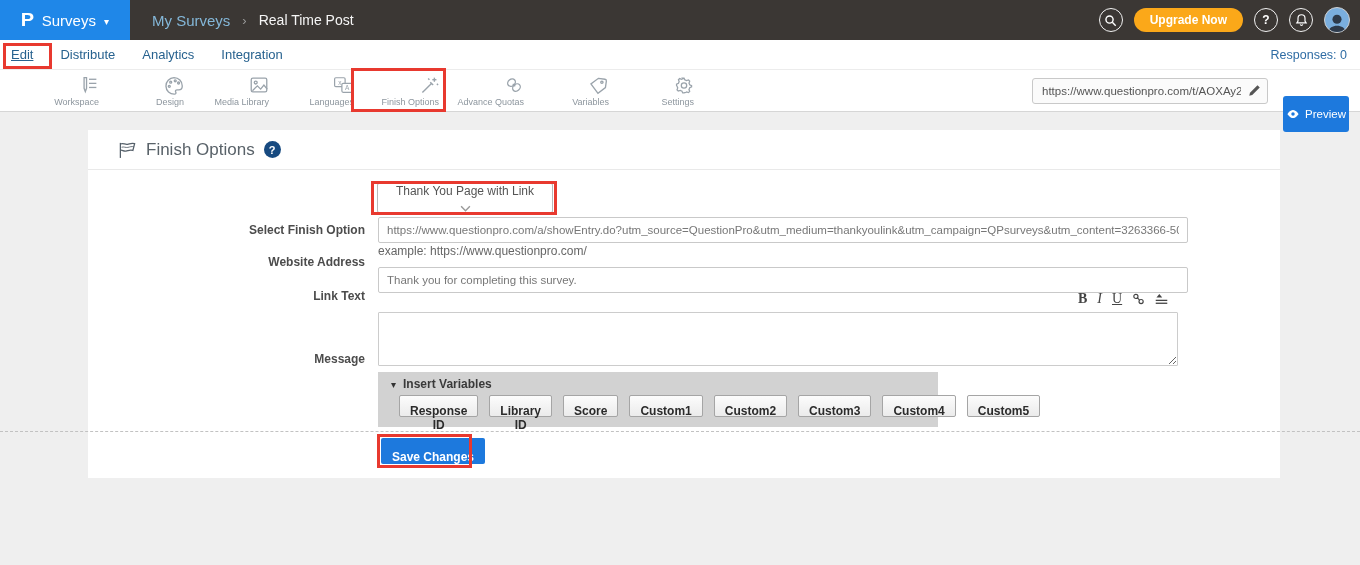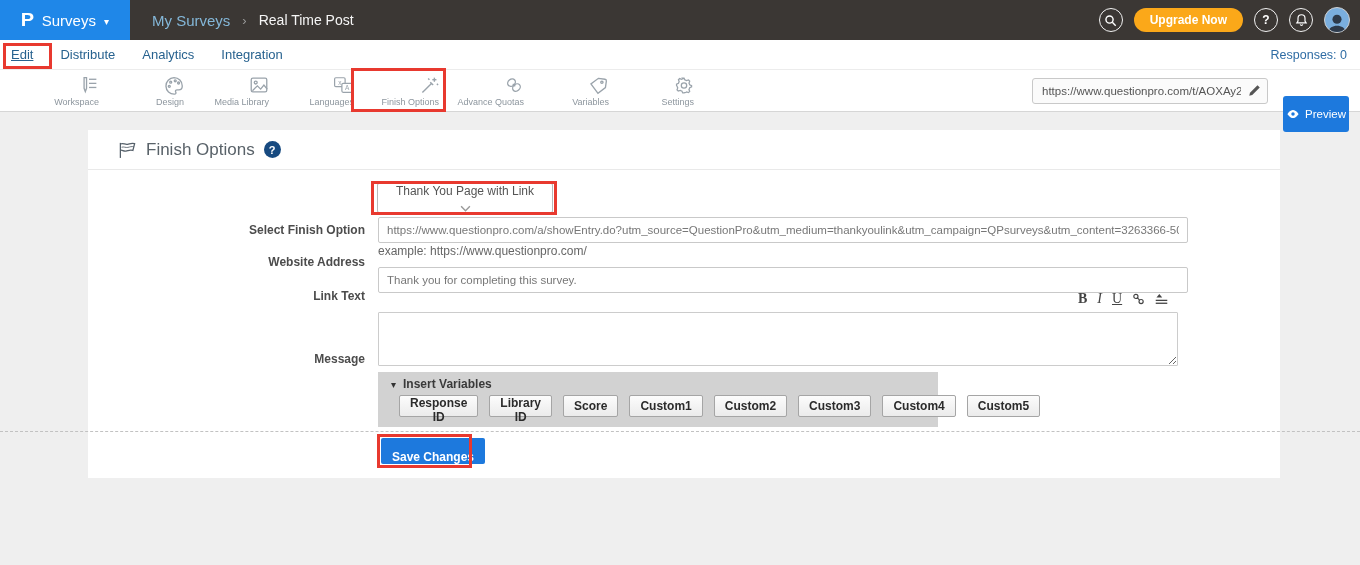--- a/index.html
+++ b/index.html
@@ -60,21 +60,21 @@
   .ed-btn { cursor:pointer; color:#444; font-family:"Liberation Serif",serif; font-size:14px; line-height:14px; }
   .ed-b { font-weight:bold; }
   .ed-i { font-style:italic; }
   .ed-u { text-decoration:underline; }
   .message-area { position:absolute; left:290px; top:182px; width:800px; height:54px; border:1px solid #ccc; border-radius:1px; resize:both; font-family:"Liberation Sans",sans-serif; font-size:12px; color:#555; padding:4px 6px; }
   .varpanel { position:absolute; left:290px; top:242px; width:560px; height:55px; background:#d2d2d2; }
   .vphead { display:flex; align-items:center; gap:7px; padding:5px 0 0 13px; cursor:pointer; }
   .vp-tri { font-size:10px; color:#333; }
   .vp-title { font-size:12px; font-weight:bold; color:#3a3a3a; }
   .vpbtns { display:flex; gap:11px; padding:4px 0 0 21px; }
-  .var-btn { height:22px; padding:0 10px; background:linear-gradient(#fcfcfc,#ebebeb); border:1px solid #a5a5a5; border-radius:2px; font-family:"Liberation Sans",sans-serif; font-size:12px; font-weight:600; color:#2b2b2b; cursor:pointer; }
+  .var-btn { height:22px; padding:8px 10px; background:linear-gradient(#fcfcfc,#ebebeb); border:1px solid #a5a5a5; border-radius:2px; font-family:"Liberation Sans",sans-serif; font-size:12px; font-weight:600; color:#2b2b2b; cursor:pointer; }
   .save-btn { position:absolute; left:293px; top:308px; height:26px; padding:12px 11px; background:#1d79dd; border:none; border-radius:2px; color:#fff; font-size:12px; font-weight:bold; font-family:"Liberation Sans",sans-serif; cursor:pointer; }
 
   .dashed-sep { position:absolute; left:0; top:431px; width:1360px; border-top:1px dashed #c2c2c2; z-index:3; }
 
   
   .anno { position:absolute; border:3px solid #e8392f; pointer-events:none; z-index:20; }
   .anno-edit { left:3px; top:43px; width:49px; height:26px; }
   .anno-finish { left:351px; top:68px; width:95px; height:44px; }
   .anno-dropdown { left:371px; top:181px; width:186px; height:34px; }
   .anno-save { left:377px; top:434px; width:95px; height:34px; }

